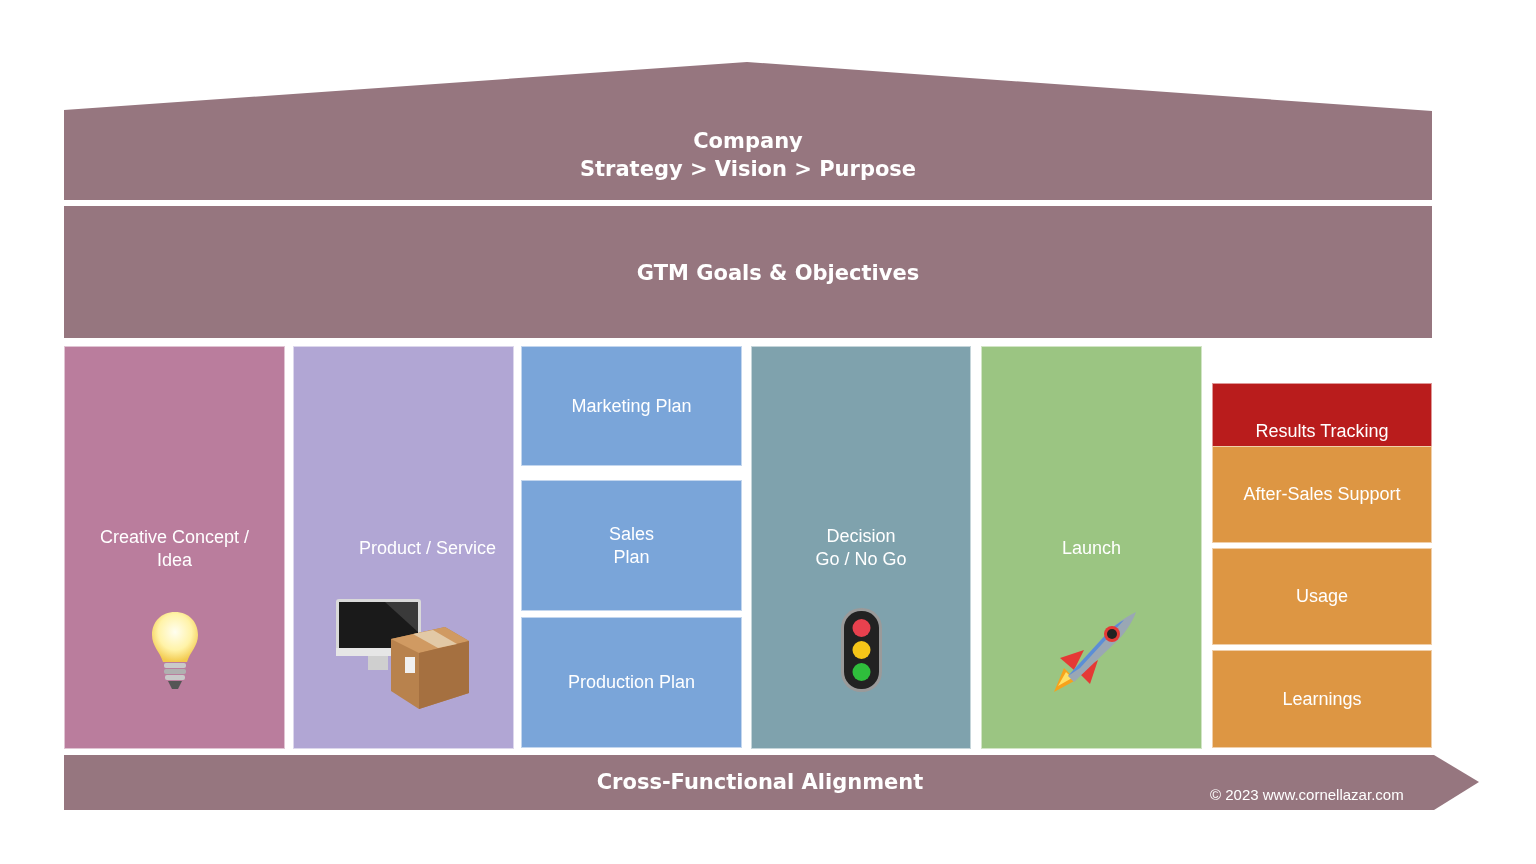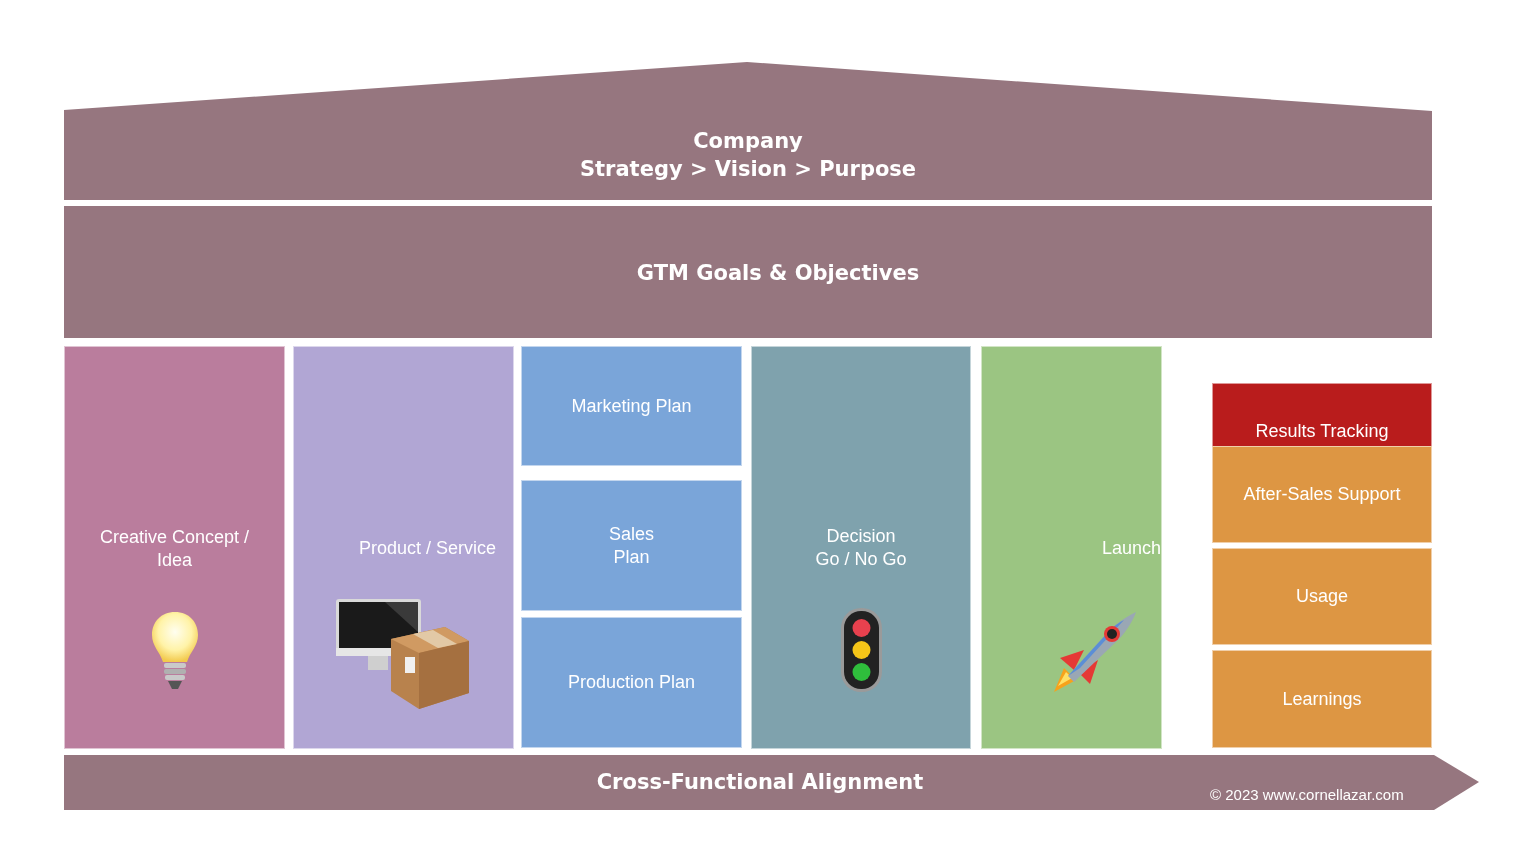--- a/index.html
+++ b/index.html
@@ -85,21 +85,21 @@
 <div class="icon-wrap" style="left:840px; top:607px;">
   <svg width="43" height="86" viewBox="0 0 43 86">
     <rect x="1" y="1" width="41" height="84" rx="20" fill="#9a9a9a"></rect>
     <rect x="4" y="4" width="35" height="78" rx="17" fill="#222"></rect>
     <circle cx="21.5" cy="21" r="9" fill="#e8414e"></circle>
     <circle cx="21.5" cy="43" r="9" fill="#f5c518"></circle>
     <circle cx="21.5" cy="65" r="9" fill="#2fbe3c"></circle>
   </svg>
 </div>
 
-<div class="box col" style="left:981px; top:346px; width:181px; height:403px; background:#9bc582; justify-content:flex-start;align-items:flex-end;">
+<div class="box col" style="left:981px; top:346px; width:221px; height:403px; background:#9bc582; justify-content:flex-start;">
   <div class="lbl" style="margin-top:190px;">Launch</div>
 </div>
 <div class="icon-wrap" style="left:1050px; top:610px;">
   <svg width="88" height="84" viewBox="0 0 88 84">
     <polygon points="4,82 14,58 26,70" fill="#f7a21b"></polygon>
     <polygon points="8,76 16,62 22,68" fill="#ffe066"></polygon>
     <polygon points="10,48 34,40 24,60" fill="#e53935"></polygon>
     <polygon points="40,74 48,50 28,62" fill="#e53935"></polygon>
     <path d="M18 66 L60 20 C70 10 82 4 86 2 C84 8 78 20 68 30 L24 72 Z" fill="#9aa7b4"></path>
     <path d="M18 66 L60 20 C64 16 70 12 74 10 L30 58 Z" fill="#5b8ed6"></path>

